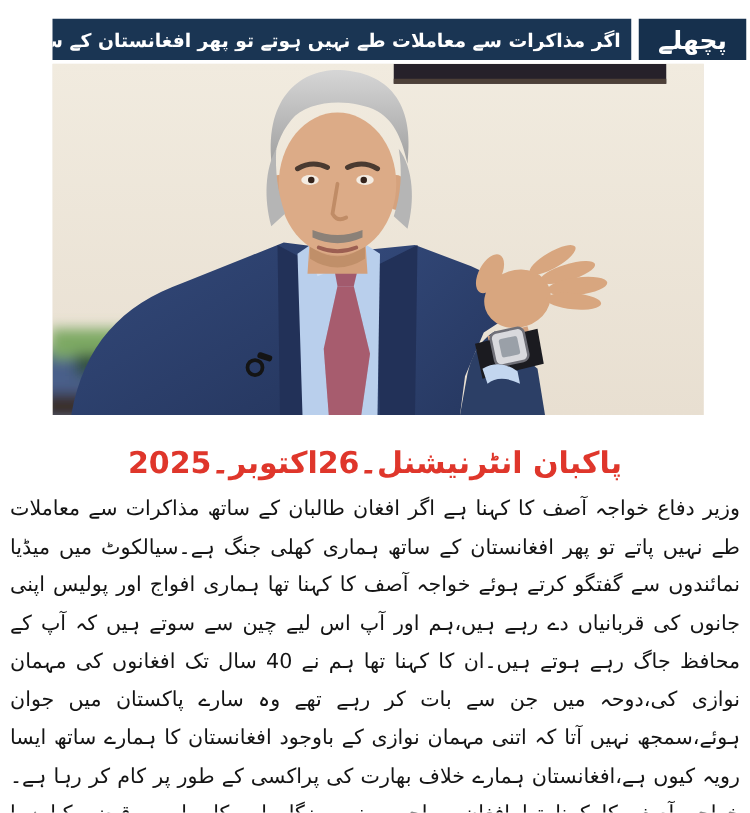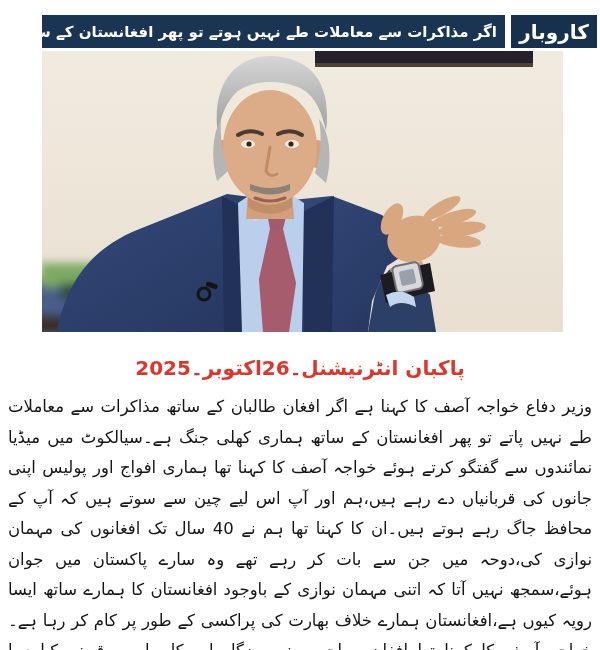--- a/index.html
+++ b/index.html
@@ -29,37 +29,37 @@
   }
   .logo-text{color:#fff;font-size:20px;font-weight:bold;direction:rtl;}
   .photo-wrap{
     position:absolute;left:42px;top:51px;width:521px;height:281px;
     overflow:hidden;background:#ece4d8;
   }
   .photo-wrap svg{display:block;}
   .dateline{
     position:absolute;left:0;top:356px;width:600px;height:28px;
     text-align:center;direction:rtl;
-    color:var(--date-red);font-size:20px;font-weight:bold;
+    color:var(--date-red);font-size:24px;font-weight:bold;
   }
   .article{
     position:absolute;left:8px;top:392px;width:584px;
     direction:rtl;text-align:justify;
     color:var(--text);font-size:16.5px;line-height:30.5px;
     font-family:"DejaVu Sans",sans-serif;
   }
 </style>
 </head>
 <body>
 
 <div class="header-bar">
   <span class="headline">اگر مذاکرات سے معاملات طے نہیں ہوتے تو پھر افغانستان کے ساتھ ہماری کھلی جنگ ہے۔خواجہ آصف</span>
 </div>
 <div class="logo-box">
-  <span class="logo-text">کاروبار</span>
+  <span class="logo-text">پچھلے</span>
 </div>
 
 <div class="photo-wrap">
   <svg width="521" height="281" viewBox="0 0 521 281" xmlns="http://www.w3.org/2000/svg">
     <defs>
       <linearGradient id="wallG" x1="0" y1="0" x2="0" y2="1">
         <stop offset="0" stop-color="#f1ebdf"></stop>
         <stop offset="1" stop-color="#e8dfd1"></stop>
       </linearGradient>
       <linearGradient id="hairG" x1="0" y1="0" x2="0" y2="1">

